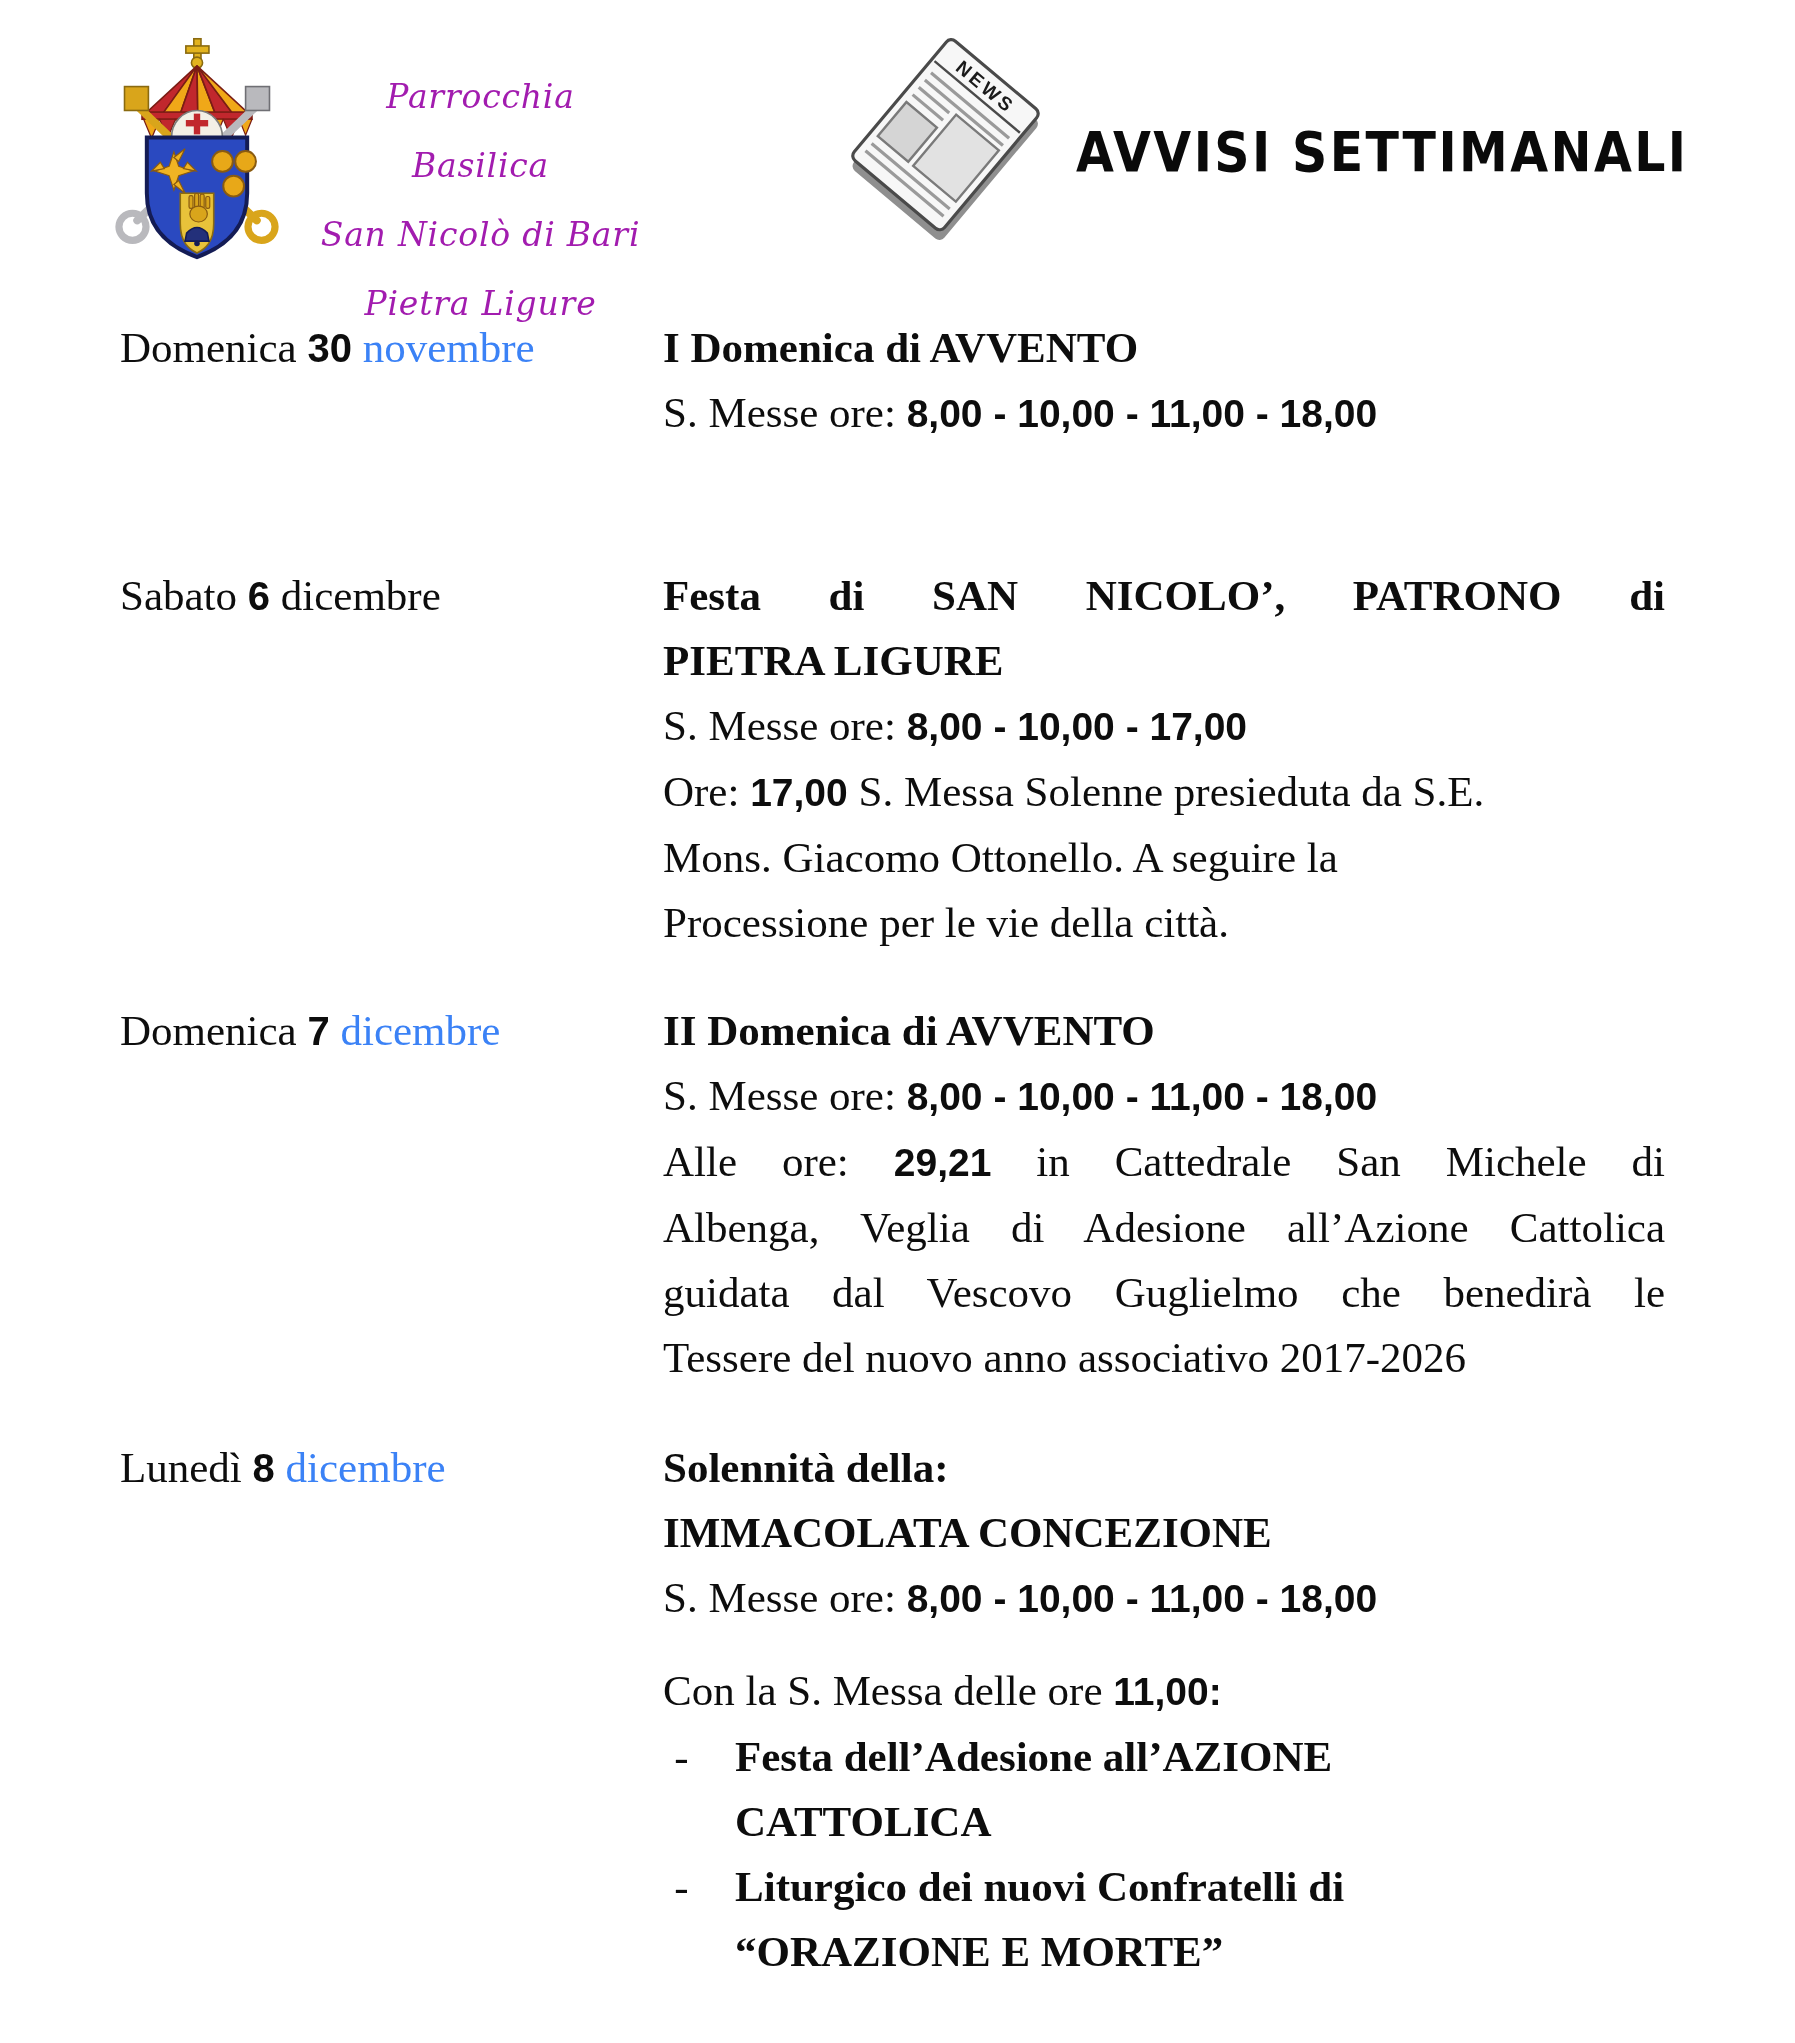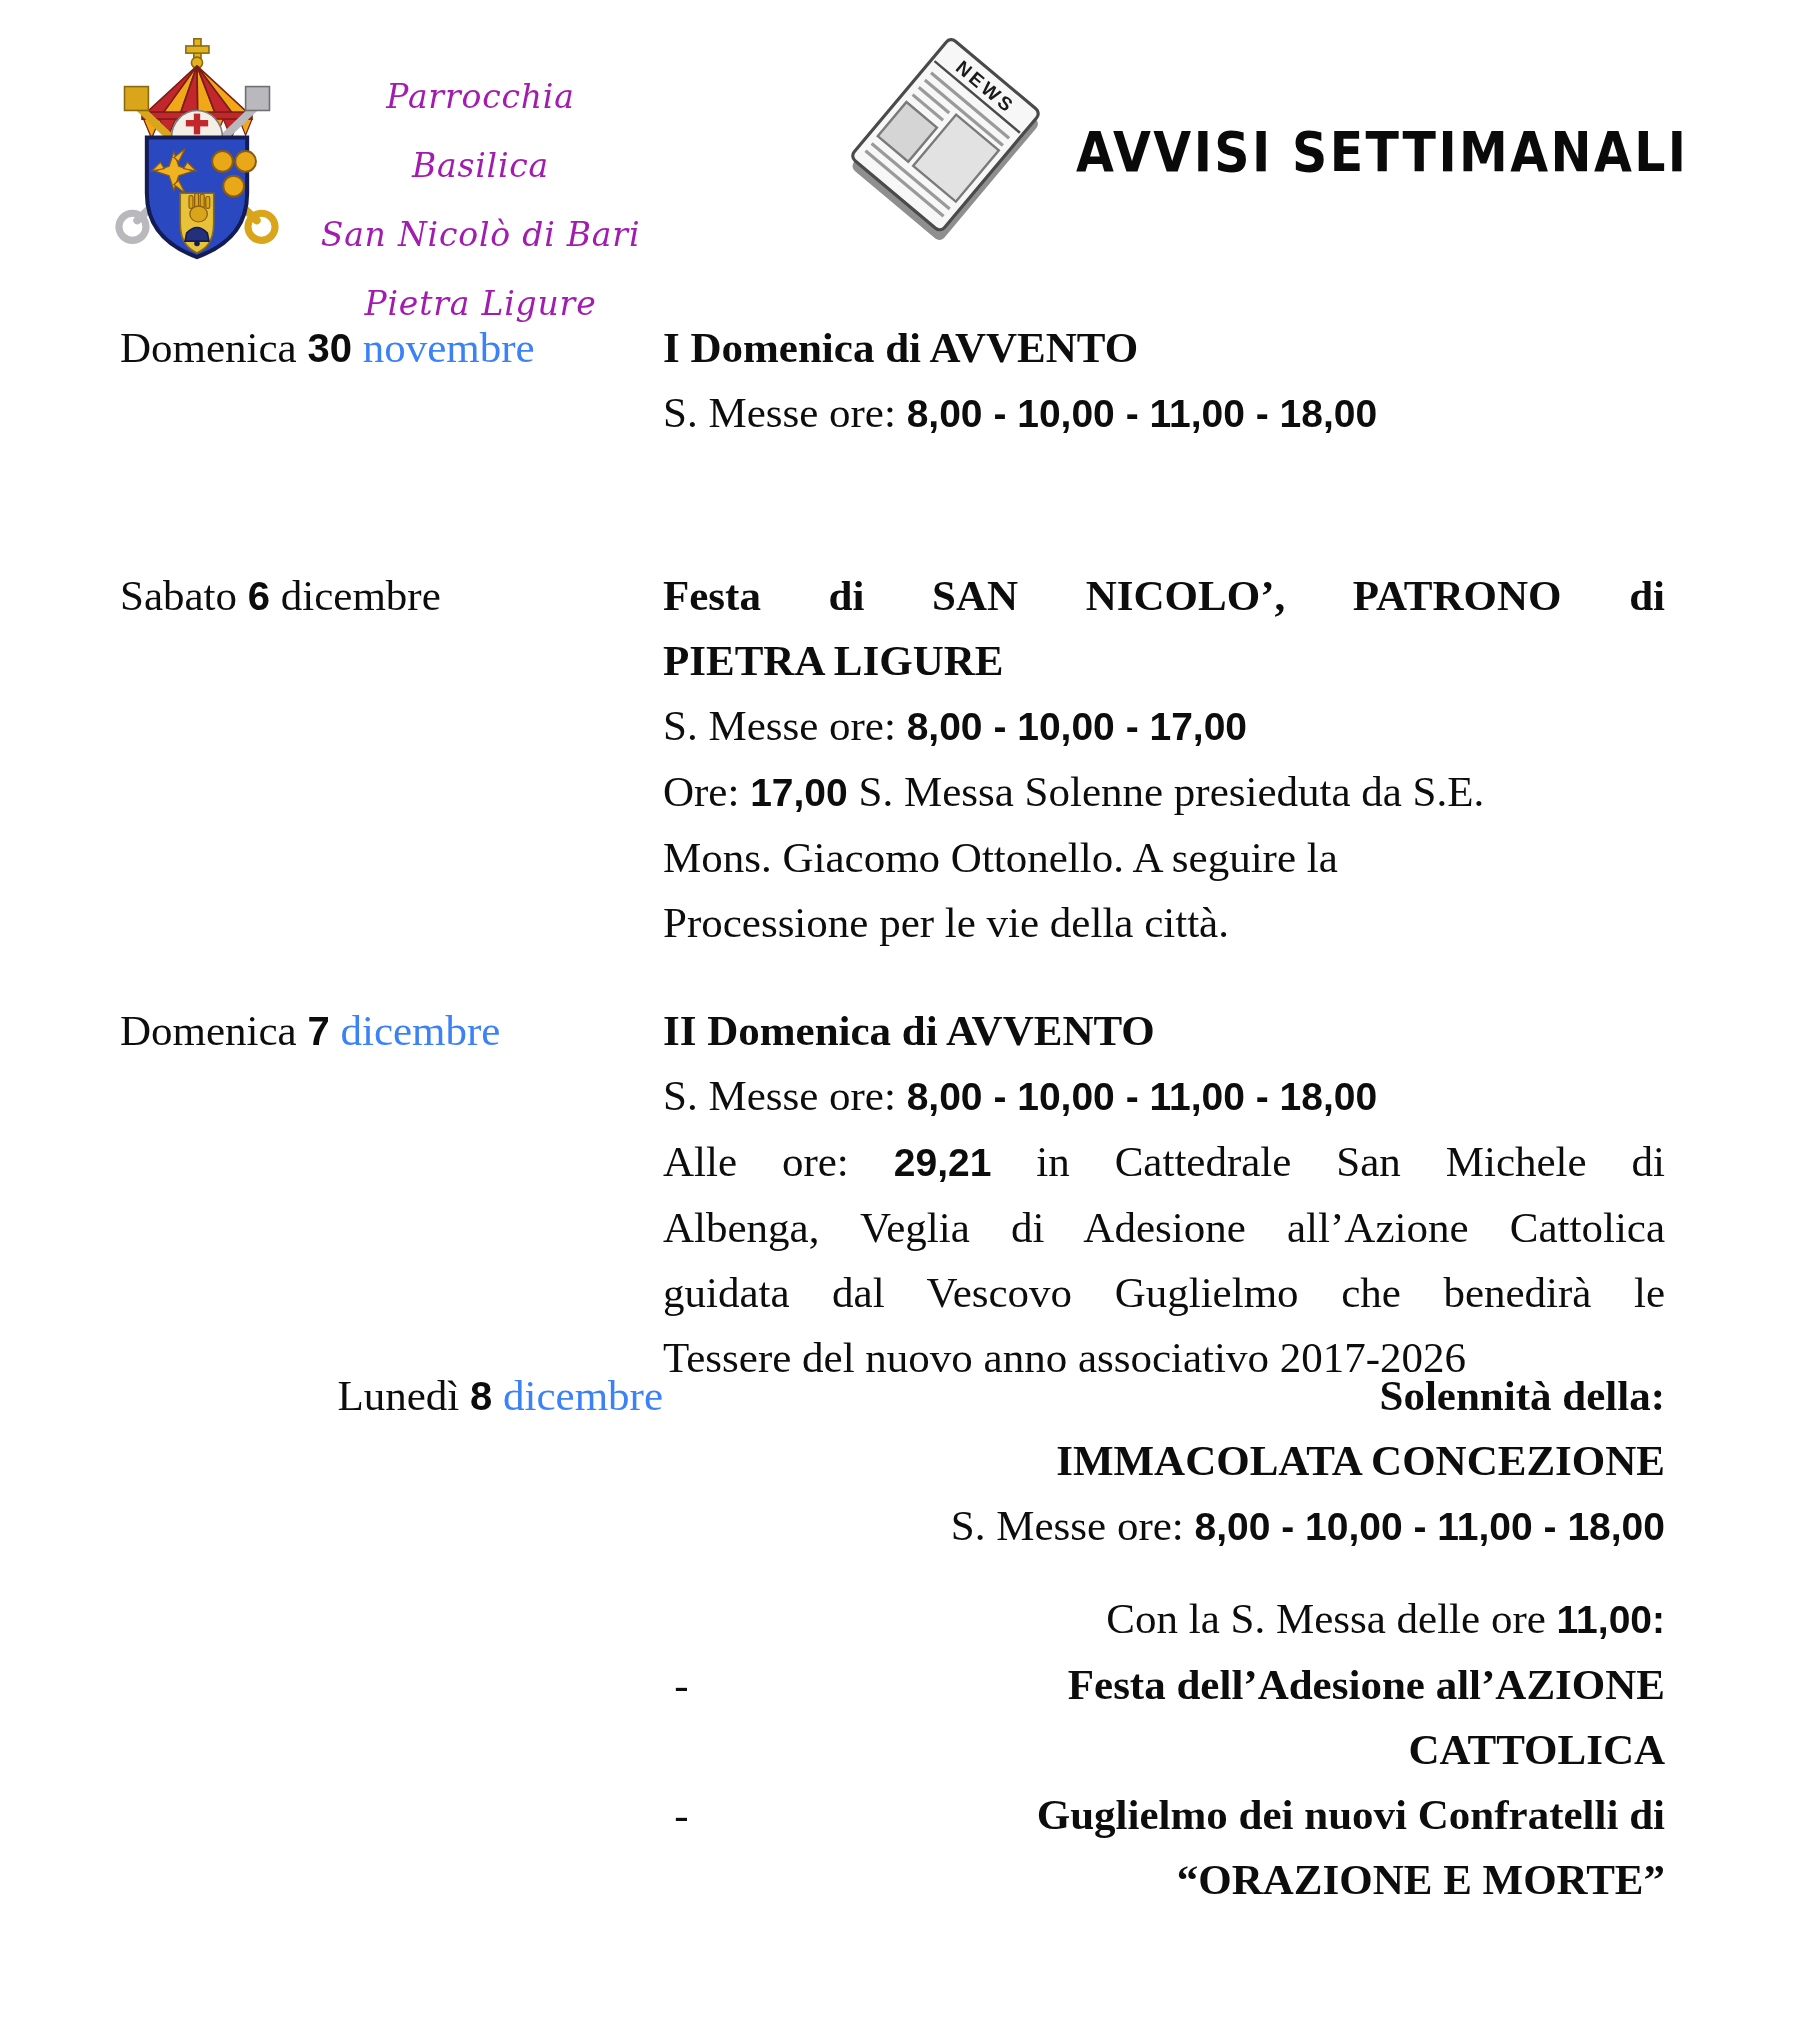--- a/index.html
+++ b/index.html
@@ -161,29 +161,29 @@
         <div class="date-line"><span class="date-day">Domenica</span> <span class="date-num">7</span> <span class="date-month green">dicembre</span></div>
         <div class="content">
           <div class="p heading"><span class="seg-t">II Domenica di AVVENTO</span></div>
           <div class="p"><span class="seg-t">S. Messe ore: </span><span class="seg-n">8,00 - 10,00 - 11,00 - 18,00</span></div>
           <div class="p justify"><span class="seg-t">Alle ore: </span><span class="seg-n">29,21</span><span class="seg-t"> in Cattedrale San Michele di</span></div>
           <div class="p justify"><span class="seg-t">Albenga, Veglia di Adesione all’Azione Cattolica</span></div>
           <div class="p justify"><span class="seg-t">guidata dal Vescovo Guglielmo che benedirà le</span></div>
           <div class="p"><span class="seg-t">Tessere del nuovo anno associativo 2017-2026</span></div>
         </div>
       </div>
-      <div class="event-row" style="top: 1363px; text-align: right;">
+      <div class="event-row" style="top: 1435px;">
         <div class="date-line"><span class="date-day">Lunedì</span> <span class="date-num">8</span> <span class="date-month green">dicembre</span></div>
         <div class="content">
           <div class="p heading"><span class="seg-t">Solennità della:</span></div>
           <div class="p heading"><span class="seg-t">IMMACOLATA CONCEZIONE</span></div>
           <div class="p"><span class="seg-t">S. Messe ore: </span><span class="seg-n">8,00 - 10,00 - 11,00 - 18,00</span></div>
           <div class="p gap"><span class="seg-t">Con la S. Messa delle ore </span><span class="seg-n">11,00:</span></div>
           <div class="p heading bullet"><span class="marker">-</span><span class="seg-t">Festa dell’Adesione all’AZIONE</span></div>
           <div class="p heading indent"><span class="seg-t">CATTOLICA</span></div>
-          <div class="p heading bullet"><span class="marker">-</span><span class="seg-t">Guglielmo dei nuovi Confratelli di</span></div>
+          <div class="p heading bullet"><span class="marker">-</span><span class="seg-t">Liturgico dei nuovi Confratelli di</span></div>
           <div class="p heading indent"><span class="seg-t">“ORAZIONE E MORTE”</span></div>
         </div>
       </div>
     </div>
 
 </div>
 
 
 </body></html>

